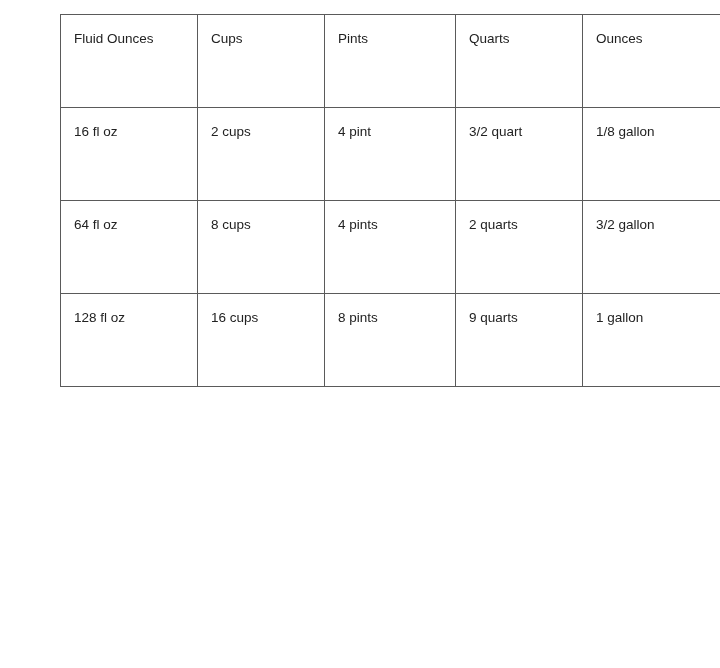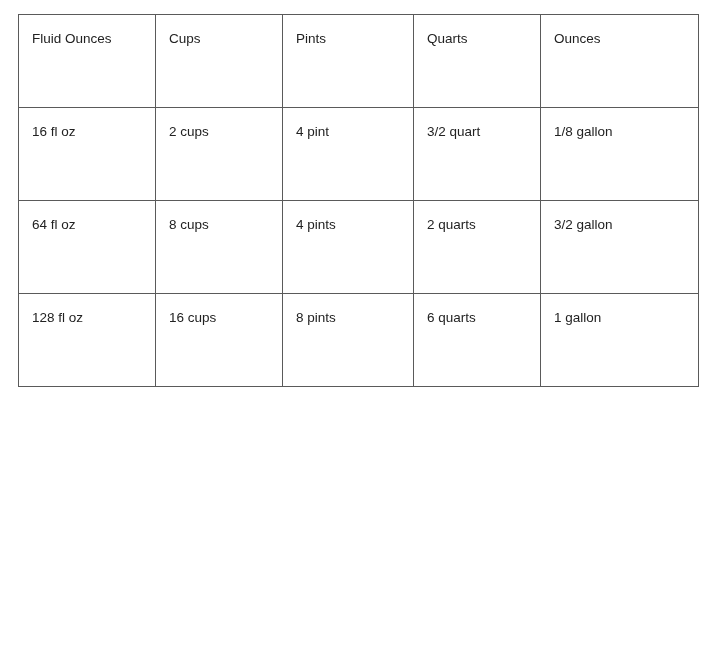--- a/index.html
+++ b/index.html
@@ -12,20 +12,21 @@
     height: 668px;
     font-family: "Liberation Sans", sans-serif;
     color: #222222;
     overflow: hidden;
   }
   .page {
     position: relative;
     width: 580px;
     height: 668px;
     background: #ffffff;
+    margin-left: 42px;
   }
   .table-wrap {
     position: absolute;
     left: 18px;
     top: 14px;
     width: 680px;
   }
   table.conv {
     border-collapse: collapse;
     width: 680px;
@@ -89,19 +90,19 @@
           <td>64 fl oz</td>
           <td>8 cups</td>
           <td>4 pints</td>
           <td>2 quarts</td>
           <td>3/2 gallon</td>
         </tr>
         <tr>
           <td>128 fl oz</td>
           <td>16 cups</td>
           <td>8 pints</td>
-          <td>6 quarts</td>
+          <td>9 quarts</td>
           <td>1 gallon</td>
         </tr>
       </tbody>
     </table>
   </div>
 </div>
 
 </body></html>

